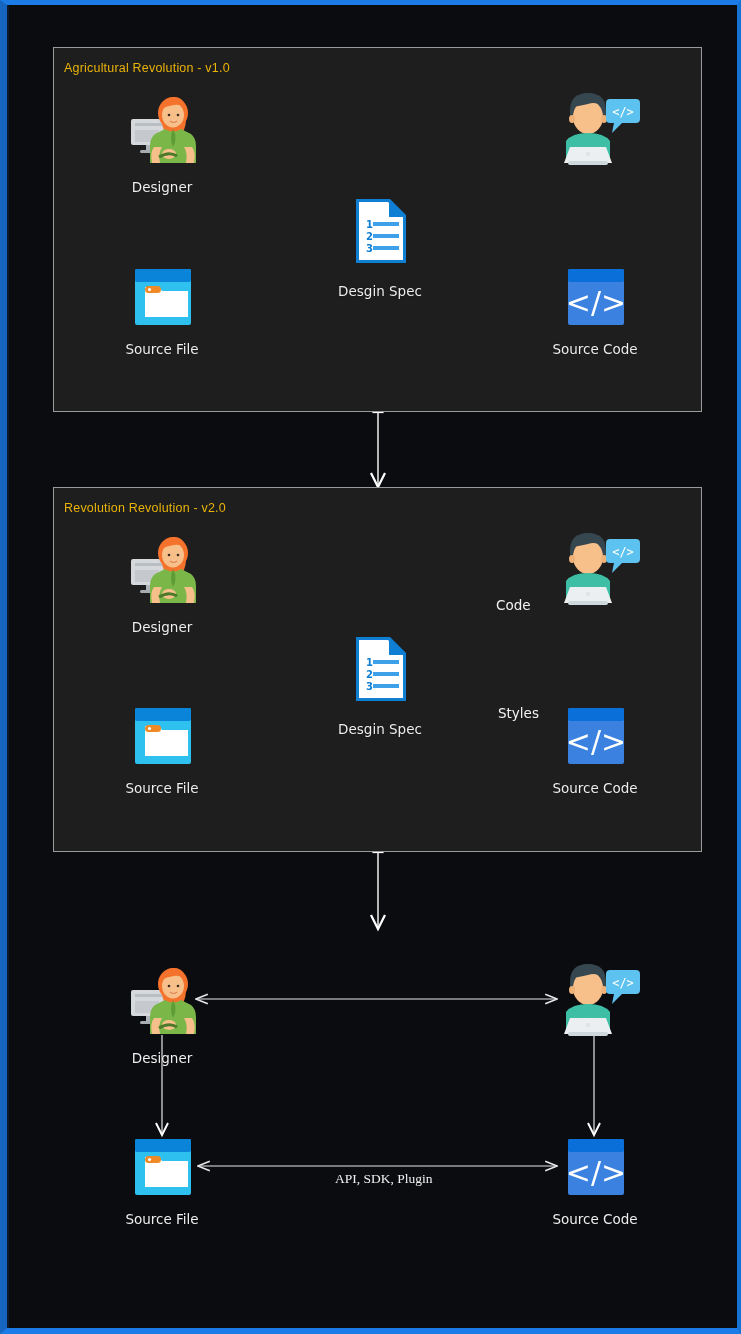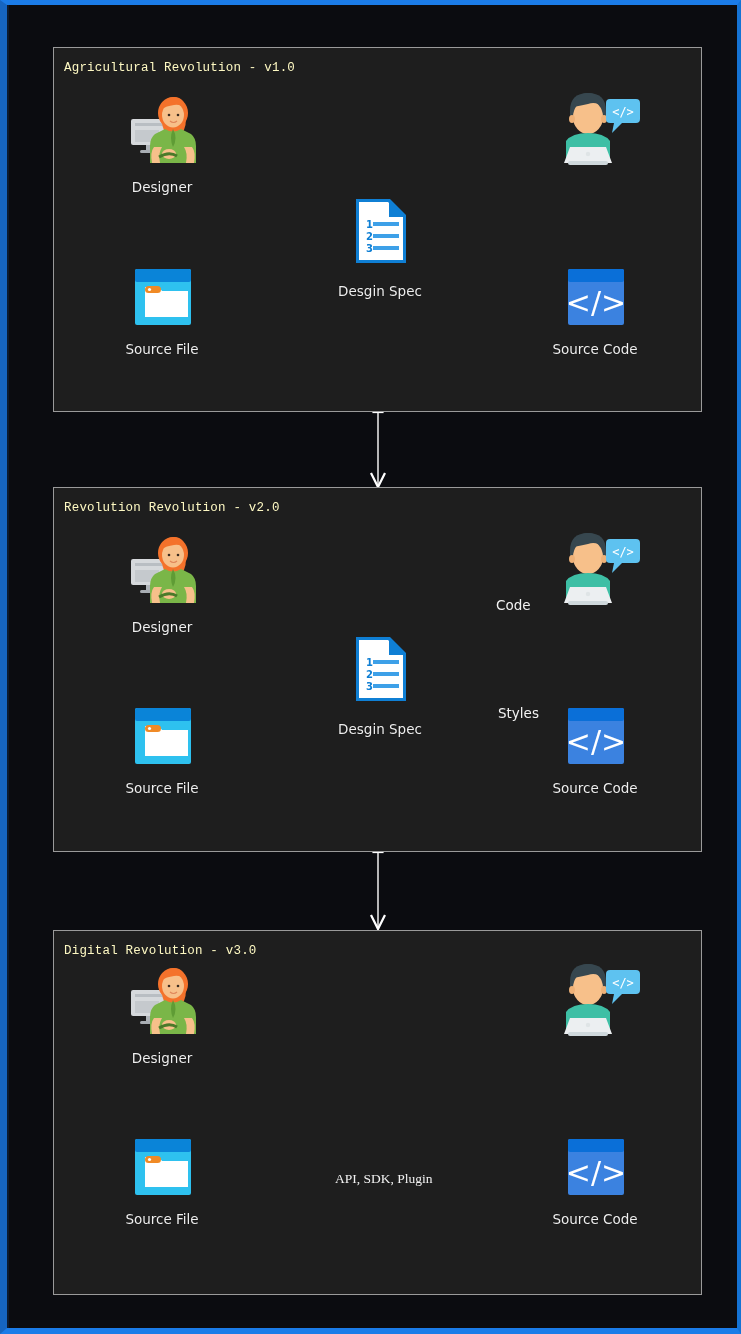--- a/index.html
+++ b/index.html
@@ -46,22 +46,22 @@
   .panel {
     position: absolute;
     background: #1e1e1e;
     border: 1px solid #9a9a9a;
     box-sizing: border-box;
   }
   .panel-title {
     position: absolute;
     left: 10px;
     top: 13px;
-    color: #fef9c3;
-    font-family: Liberation Mono, monospace;
+    color: #eab308;
+    font-family: Liberation Sans, sans-serif;
     font-size: 12.5px;
     letter-spacing: 0.2px;
     white-space: nowrap;
   }
 
   
   .node {
     position: absolute;
     width: 110px;
     text-align: center;
@@ -332,23 +332,20 @@
           <rect x="28" y="2" width="56" height="13" rx="2" fill="#0a6fd8"></rect>
           <text x="56" y="46" font-family="DejaVu Sans" font-size="30" fill="#ffffff" text-anchor="middle">&lt;/&gt;</text>
         </svg>
       </div>
       <div class="caption">Source Code</div>
     </div>
 
     <div class="edge-label" style="left:489px; top:592px;">Code</div>
     <div class="edge-label" style="left:491px; top:700px;">Styles</div>
 
-    <div class="panel" style="left:46px; top:925px; width:649px; height:365px;">
-      <div class="panel-title">Digital Revolution - v3.0</div>
-    </div>
 
     <div class="node" style="left:100px; top:957px;">
       <div class="glyph">
         <svg class="icon" width="110" height="72" viewBox="0 0 110 72">
           <rect x="24" y="28" width="40" height="26" rx="2" fill="#d6d9dc"></rect>
           <rect x="28" y="32" width="32" height="3" fill="#b9bec3"></rect>
           <rect x="28" y="39" width="24" height="12" fill="#c5c9cd"></rect>
           <rect x="39" y="54" width="10" height="6" fill="#b0b5ba"></rect>
           <rect x="33" y="59" width="22" height="3" rx="1.5" fill="#a9aeb3"></rect>
           <ellipse cx="66" cy="22" rx="15" ry="16" fill="#f4722b"></ellipse>

